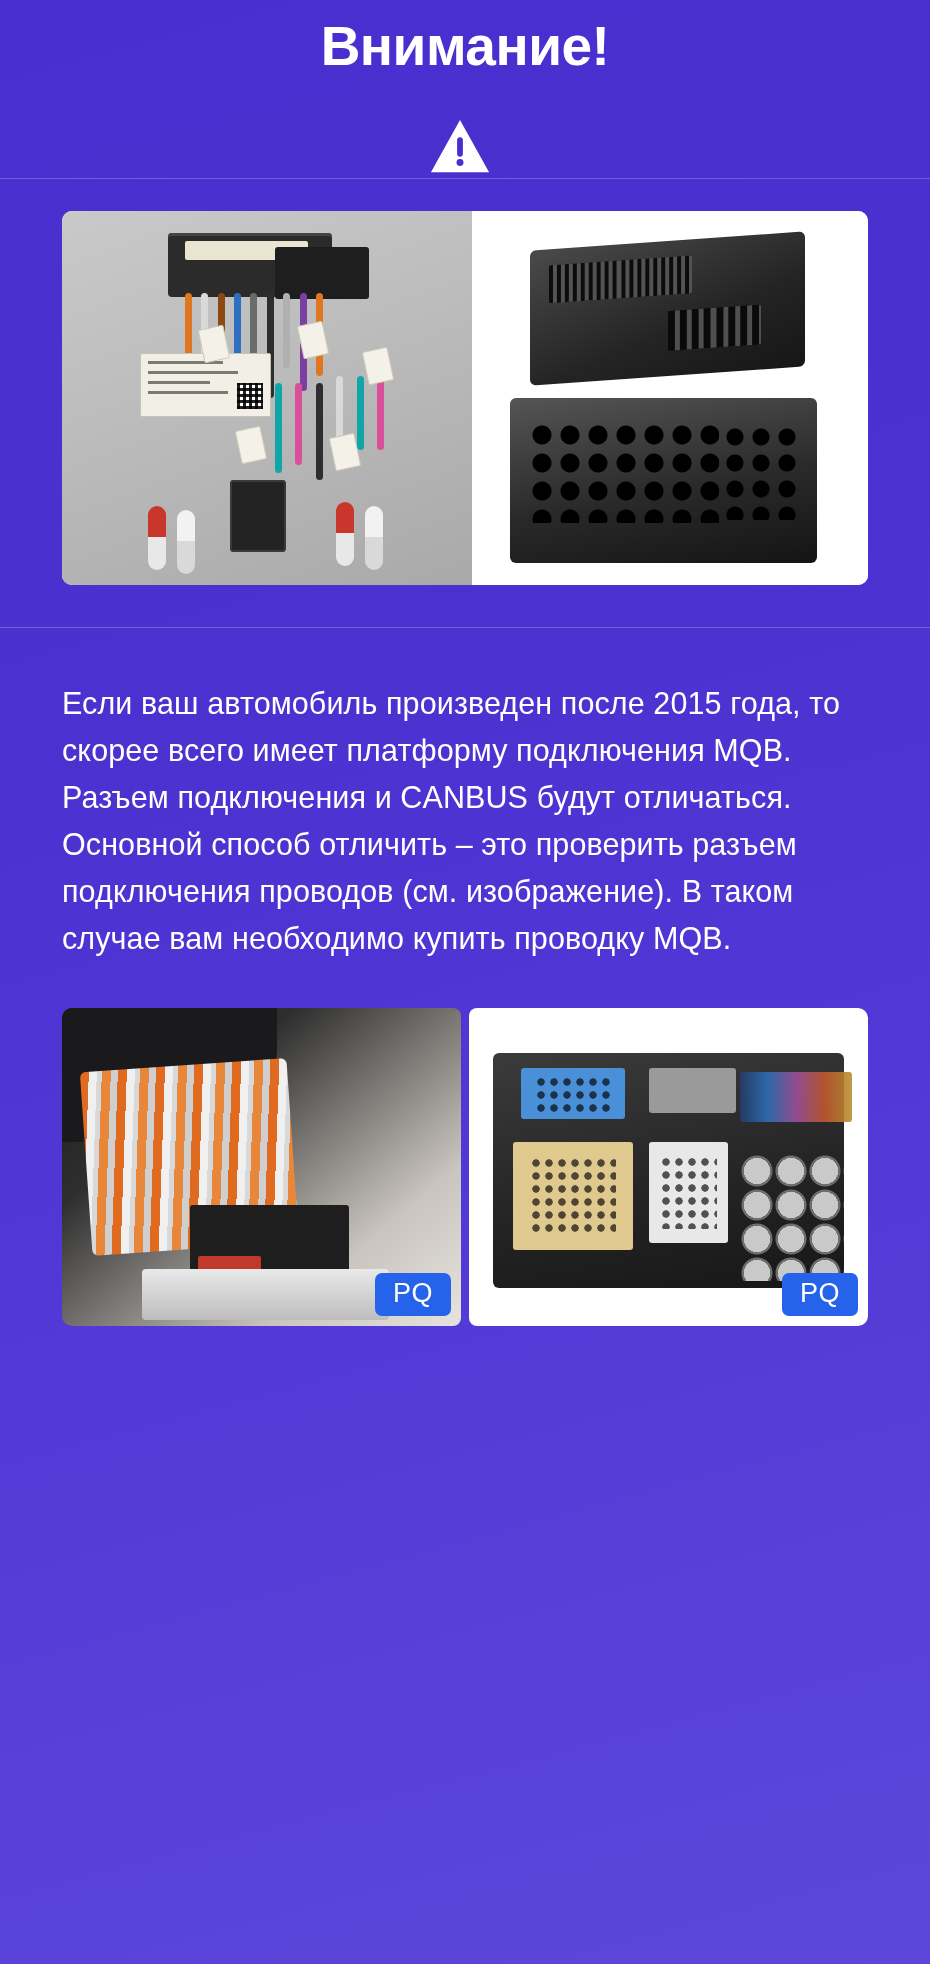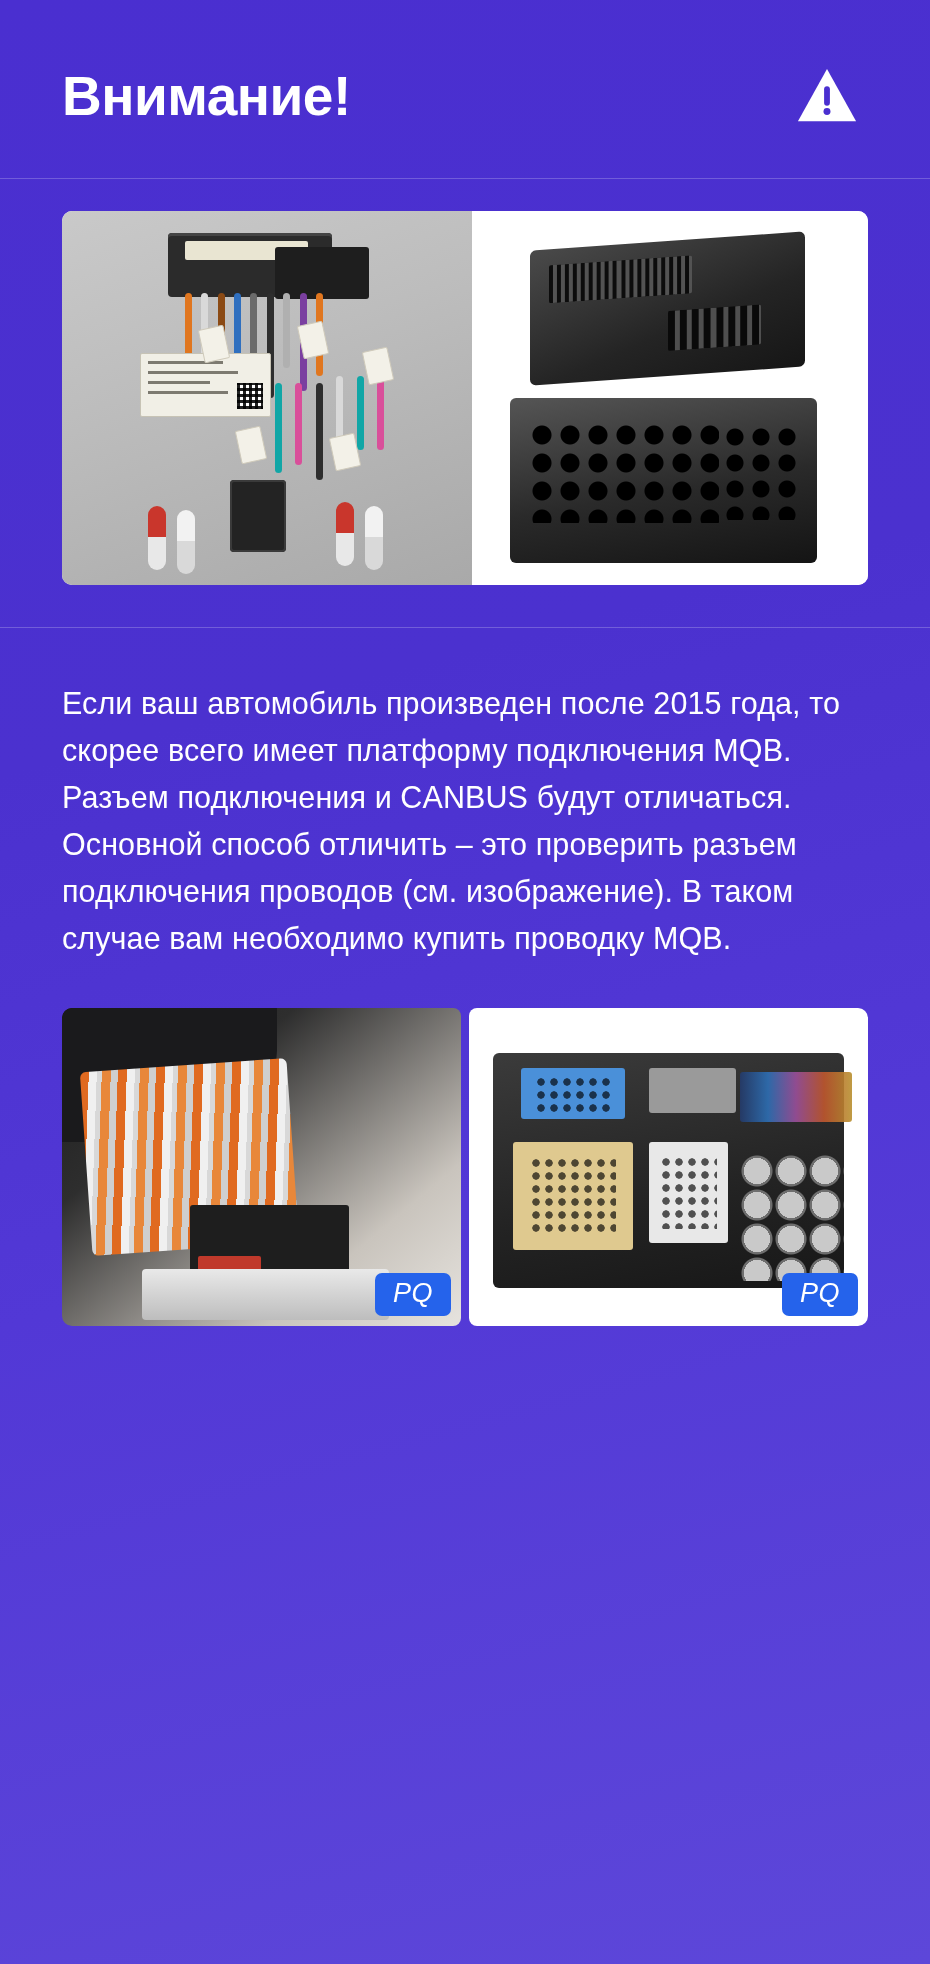--- a/index.html
+++ b/index.html
@@ -20,20 +20,21 @@
     padding: 0 62px;
   }
 
   
   .header {
     height: 178px;
     display: flex;
     align-items: center;
     justify-content: space-between;
     padding-top: 14px;
+    flex-direction: column;
   }
   .header-title {
     color: #ffffff;
     font-size: 55px;
     font-weight: bold;
     letter-spacing: -0.5px;
   }
   .warn-icon {
     width: 62px;
     height: 62px;
@@ -68,21 +69,21 @@
   }
   .img-strip.second { height: 318px; margin-top: 36px; gap: 8px; background: transparent; }
   .img-cell {
     position: relative;
     overflow: hidden;
     background: #d8d8d8;
     flex: 1 1 0;
   }
   .img-strip.first .cell-a { flex: 1.02 1 0; }
   .img-strip.first .cell-b { flex: 0.98 1 0; border-left: 3px solid #fff; }
-  .img-strip.second .img-cell { border-radius: 8px; font-style: italic; }
+  .img-strip.second .img-cell { border-radius: 8px; }
 
   .badge {
     position: absolute;
     right: 10px;
     bottom: 10px;
     background: #2563eb;
     color: #ffffff;
     font-size: 27px;
     font-weight: 500;
     border-radius: 7px;

